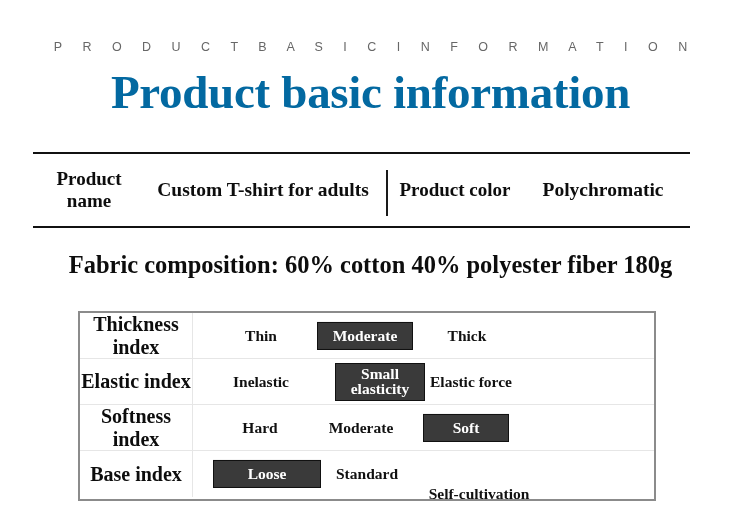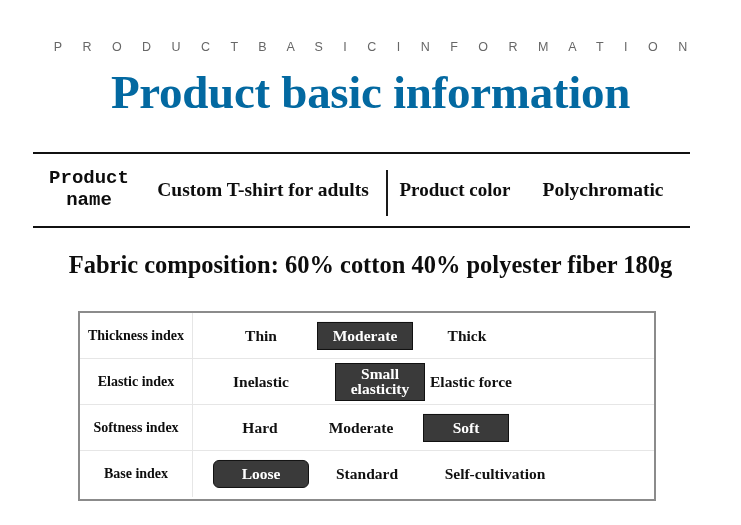--- a/index.html
+++ b/index.html
@@ -76,21 +76,21 @@
     line-height: 1.15;
   }
   .info-label {
     font-size: 19px;
     font-weight: 700;
   }
   .info-value {
     font-size: 19.5px;
     font-weight: 700;
   }
-  .cell-name-label  { left: 4px;   width: 104px; font-family: Liberation Mono, monospace; }
+  .cell-name-label  { left: 4px;   width: 104px; }
   .cell-name-value  { left: 110px; width: 240px; }
   .cell-color-label { left: 362px; width: 120px; }
   .cell-color-value { left: 486px; width: 168px; }
 
   .info-divider {
     position: absolute;
     left: 353px;
     top: 16px;
     width: 1.6px;
     height: 46px;
@@ -134,21 +134,21 @@
 
   .idx-label {
     width: 113px;
     flex: 0 0 113px;
     box-sizing: border-box;
     border-right: 1.5px solid #e6e6e6;
     display: flex;
     align-items: center;
     justify-content: center;
     text-align: center;
-    font-size: 14px;
+    font-size: 20px;
     font-weight: 700;
     color: #0d0d0d;
     line-height: 1.12;
   }
 
   .idx-options {
     position: relative;
     flex: 1 1 auto;
   }
   .opt {
@@ -177,23 +177,23 @@
   .r1 .o3 { left: 232px; width: 84px; }
   
   .r2 .o1 { left: 12px;  width: 112px; }
   .r2 .o2 { left: 142px; width: 90px;  line-height: 1.0; padding: 2px 0 3px; }
   .r2 .o3 { left: 218px; width: 120px; }
   
   .r3 .o1 { left: 27px;  width: 80px; }
   .r3 .o2 { left: 112px; width: 112px; }
   .r3 .o3 { left: 230px; width: 86px; }
   
-  .r4 .o1 { left: 20px;  width: 96px; border-radius: 6px; }
+  .r4 .o1 { left: 20px;  width: 108px; }
   .r4 .o2 { left: 122px; width: 104px; }
-  .r4 .o3 { left: 248px; width: 108px; line-height: 1.05; }
+  .r4 .o3 { left: 232px; width: 108px; line-height: 1.05; margin-top: 20px; }
 </style>
 </head>
 <body>
 
 <div class="kicker">P R O D U C T   B A S I C   I N F O R M A T I O N</div>
 
 <div class="main-title">Product basic information</div>
 
 <div class="info-band">
   <div class="info-inner">

